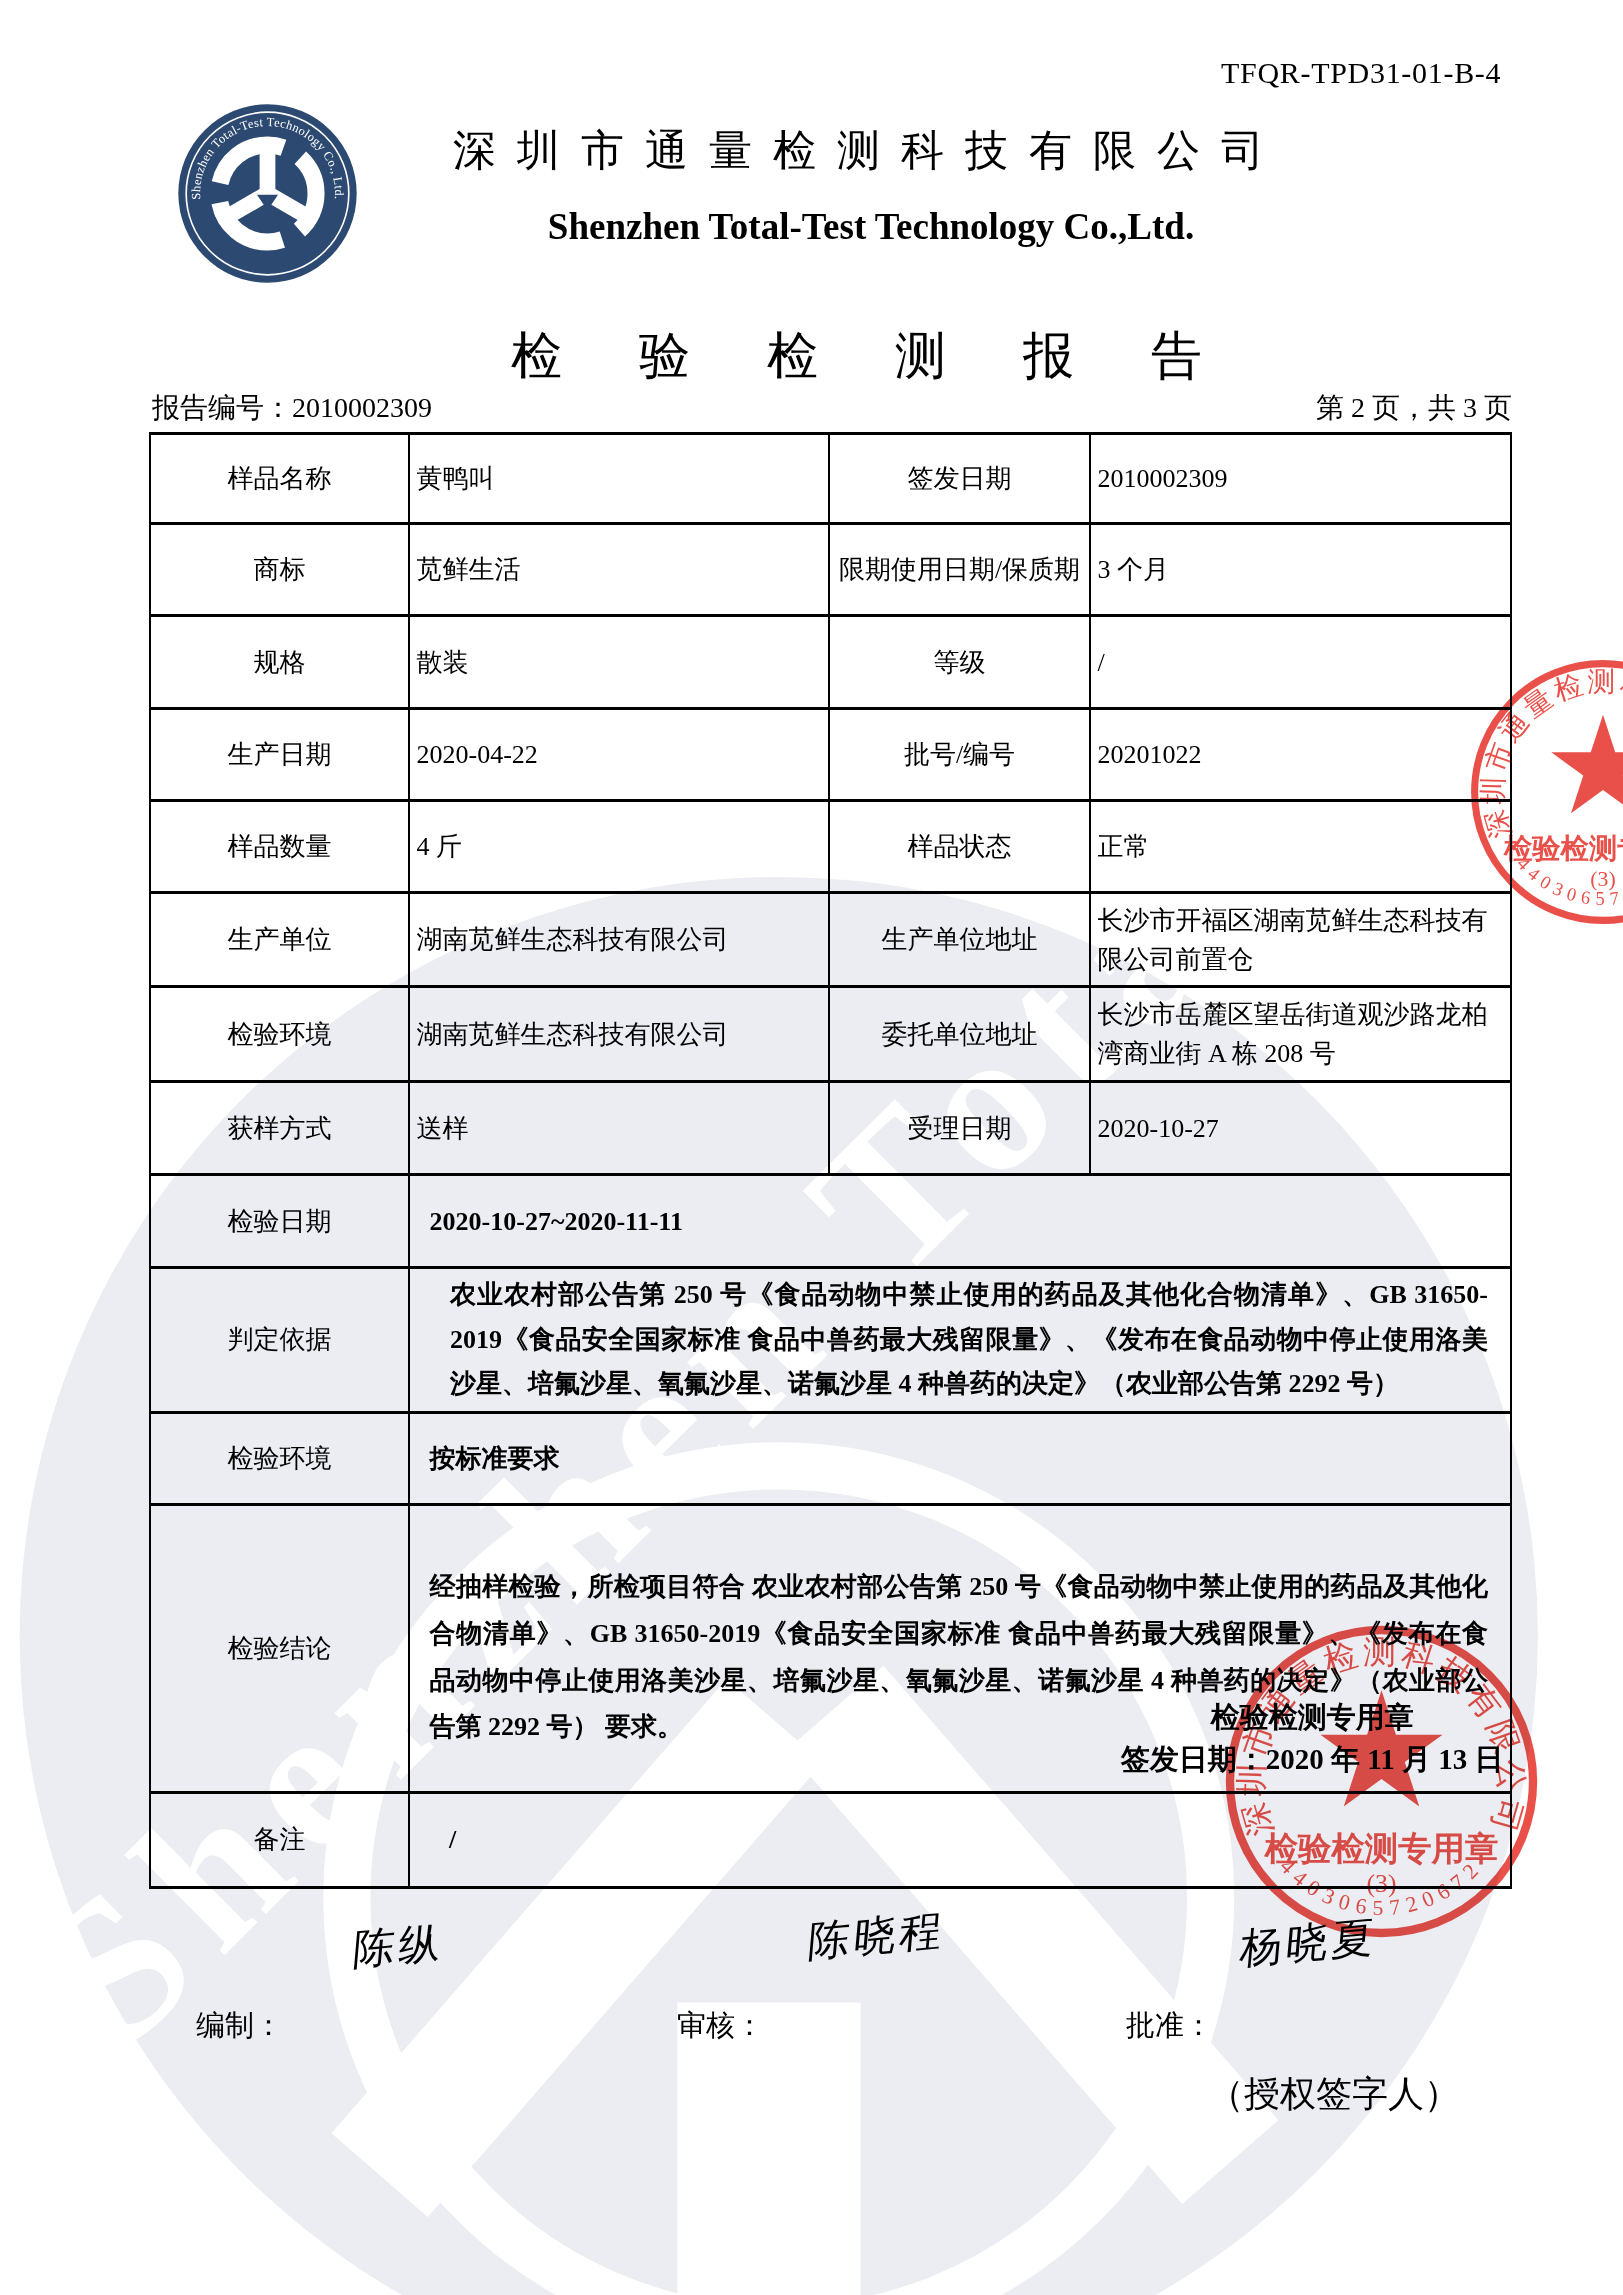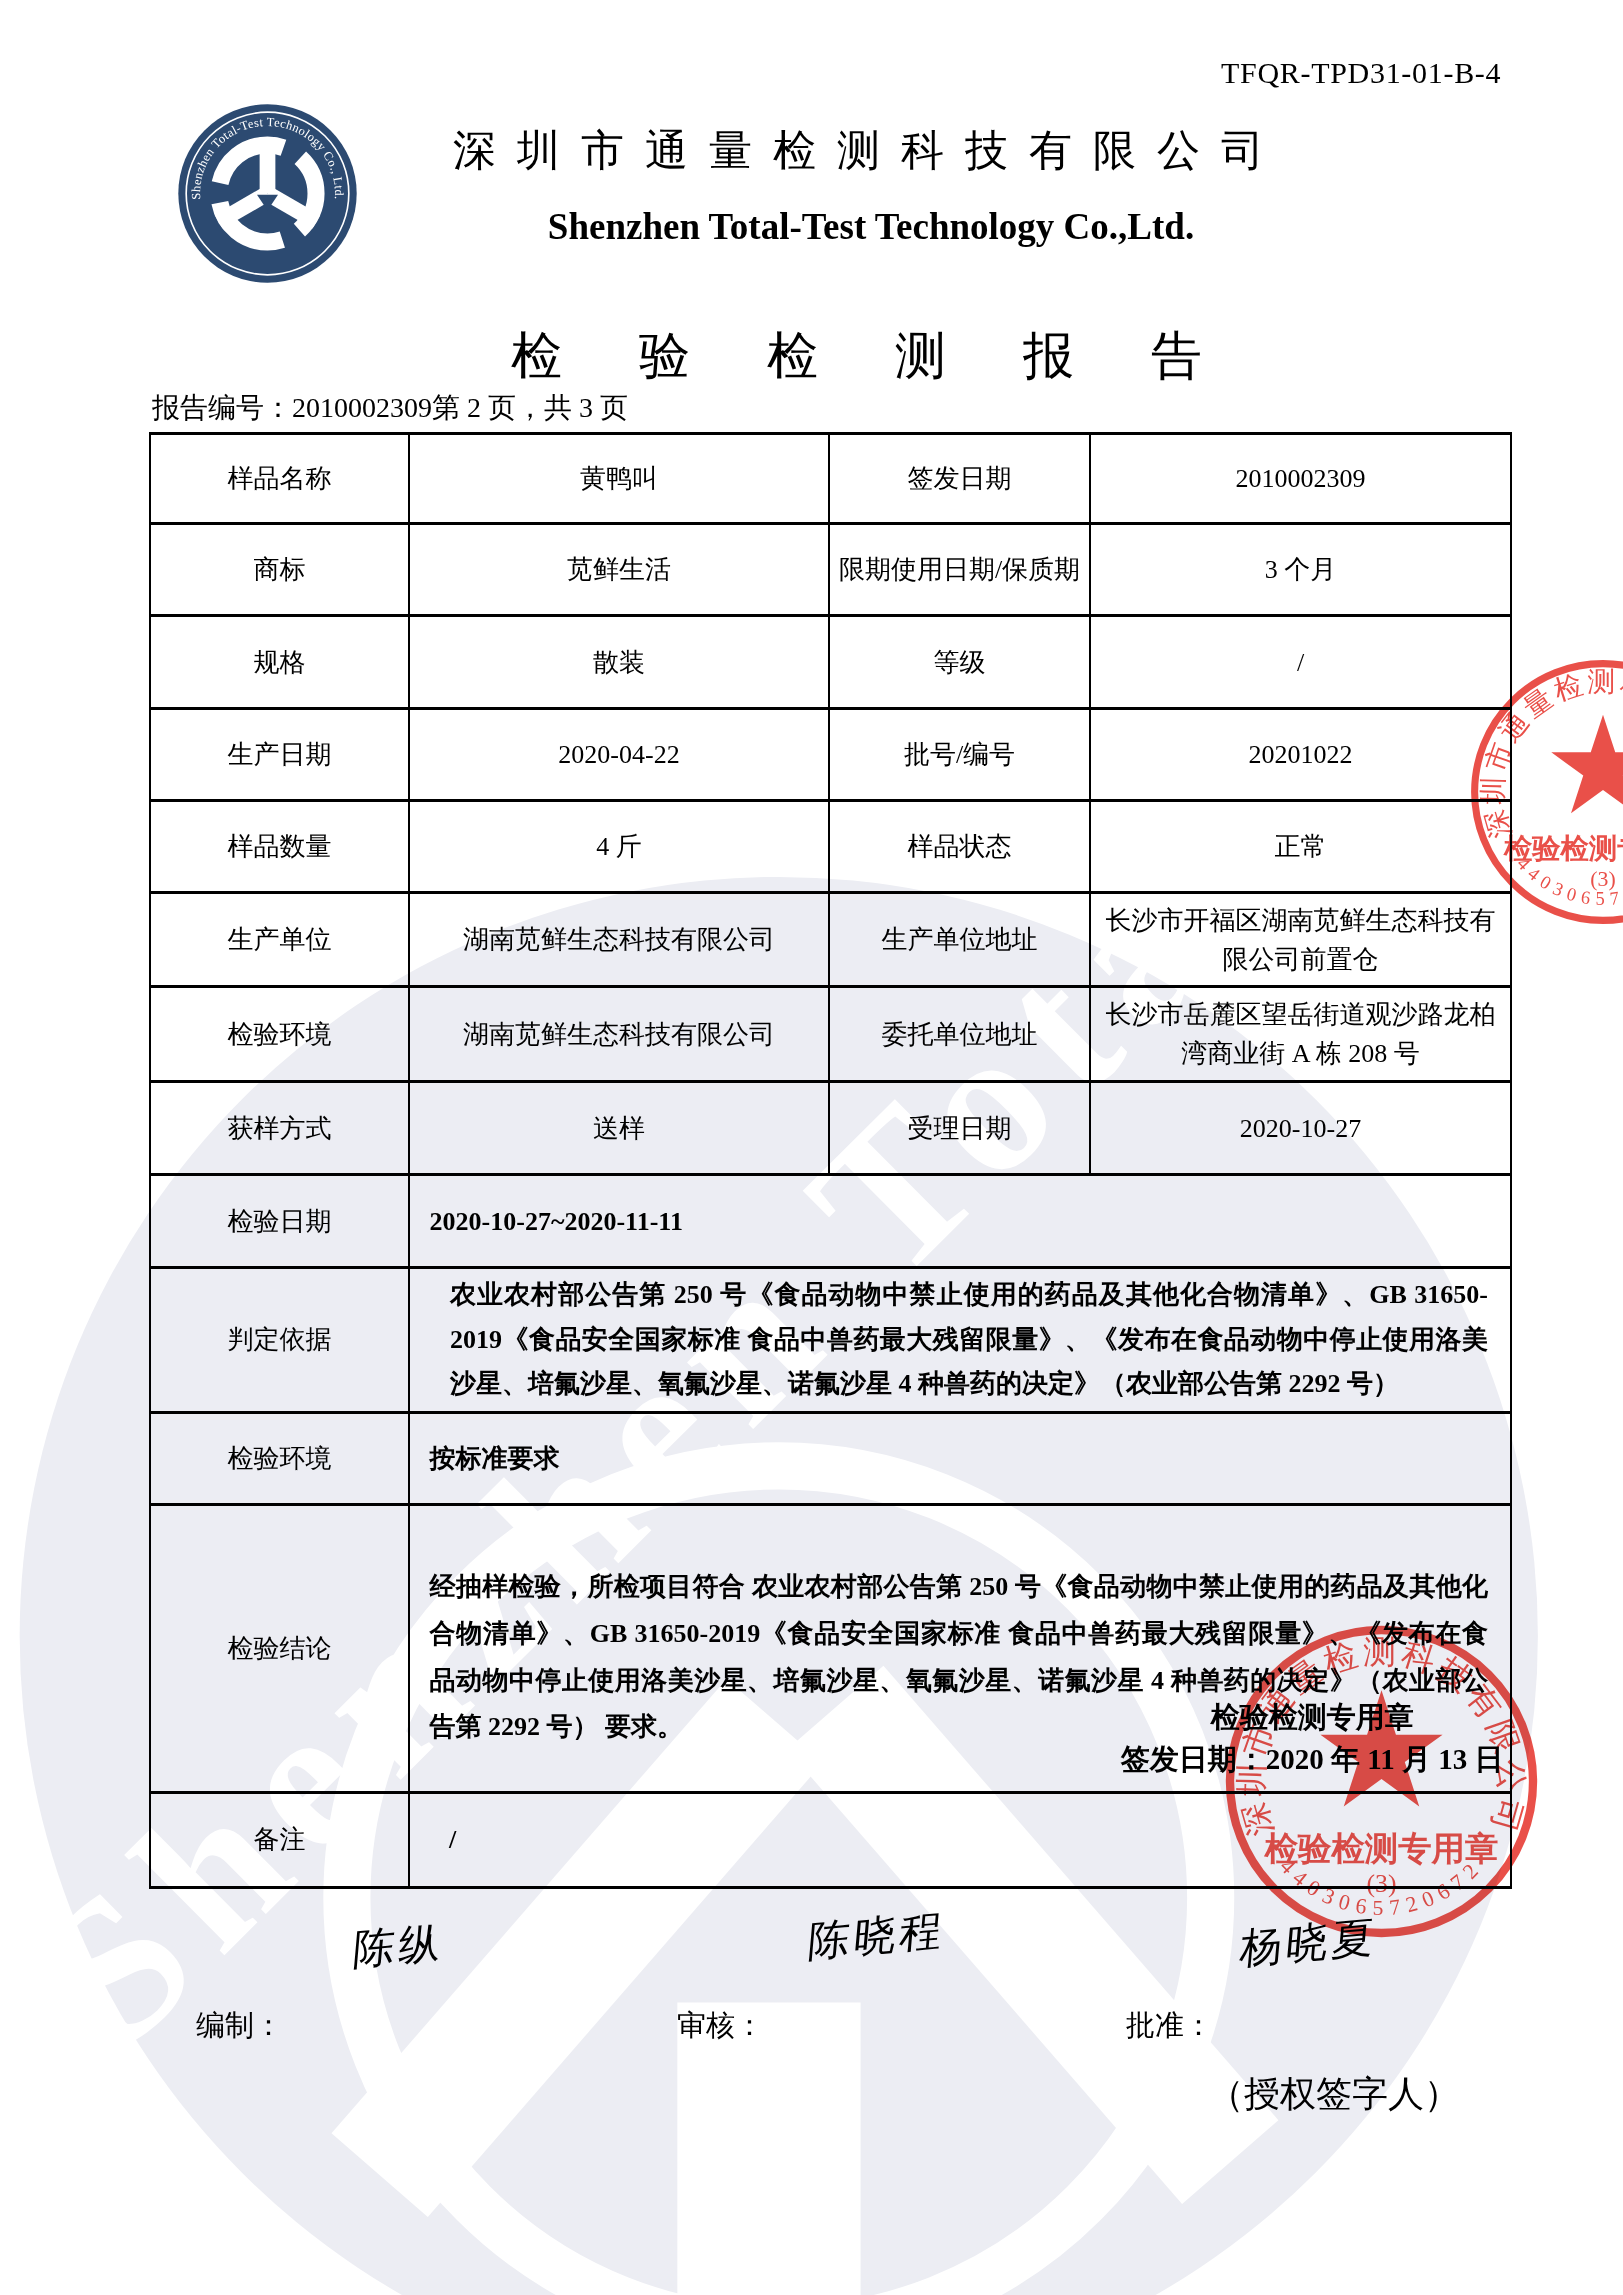--- a/index.html
+++ b/index.html
@@ -17,33 +17,33 @@
   
   .doc-code{position:absolute;left:1221px;top:56px;font-size:30px;letter-spacing:0.7px;z-index:3;}
   .logo{position:absolute;left:177px;top:103px;width:181px;height:181px;z-index:3;}
   .company-cn{position:absolute;left:869px;top:122px;transform:translateX(-50%);
     font-size:43px;letter-spacing:21px;white-space:nowrap;font-weight:500;z-index:3;}
   .company-en{position:absolute;left:871px;top:205px;transform:translateX(-50%);
     font-size:37px;font-weight:bold;white-space:nowrap;z-index:3;font-family:Liberation Serif, serif;}
   .report-title{position:absolute;left:895px;top:322px;transform:translateX(-50%);
     font-size:51px;letter-spacing:77px;white-space:nowrap;font-weight:500;z-index:3;}
   .report-line{position:absolute;left:152px;right:111px;top:389px;display:flex;
-    font-size:28px;z-index:3;}
+    justify-content:space-between;font-size:28px;z-index:3;}
   
   table.main{
     position:absolute;left:149px;top:432px;width:1360px;z-index:2;
     border-collapse:collapse;table-layout:fixed;
     font-size:26px;
   }
   table.main{border:2px solid #000;border-top-width:3.3px;border-bottom-width:3.9px;}
   table.main td{border-left:2px solid #000;border-top:3.3px solid #000;
     vertical-align:middle;padding:3.9px 6.5px;line-height:1.5;}
   table.main td:first-child{border-left:none;}
   table.main td.lab{text-align:center;}
-  table.main td.val{text-align:center;}
+  table.main td.val{}
   table.main td.merged{text-align:left;padding-left:19.6px;padding-right:22px;font-weight:bold;}
   table.main td.just{text-align:justify;line-height:1.72;padding-left:40px;}
   tr.r1{height:90px}tr.r2{height:92px}tr.r3{height:93px}tr.r4{height:92px}
   tr.r5{height:92px}tr.r6{height:94px}tr.r7{height:95px}tr.r8{height:93px}
   tr.r9{height:93px}tr.r10{height:124px}tr.r11{height:92px}tr.r12{height:288px}
   tr.r13{height:95px}
   td.concl{vertical-align:top;position:relative;}
   .concl-text{margin-top:18.3px;line-height:1.8;text-align:justify;}
   .stamp-caption{position:absolute;right:6.5px;bottom:10.5px;text-align:center;
     font-size:29px;line-height:1.45;white-space:nowrap;}

